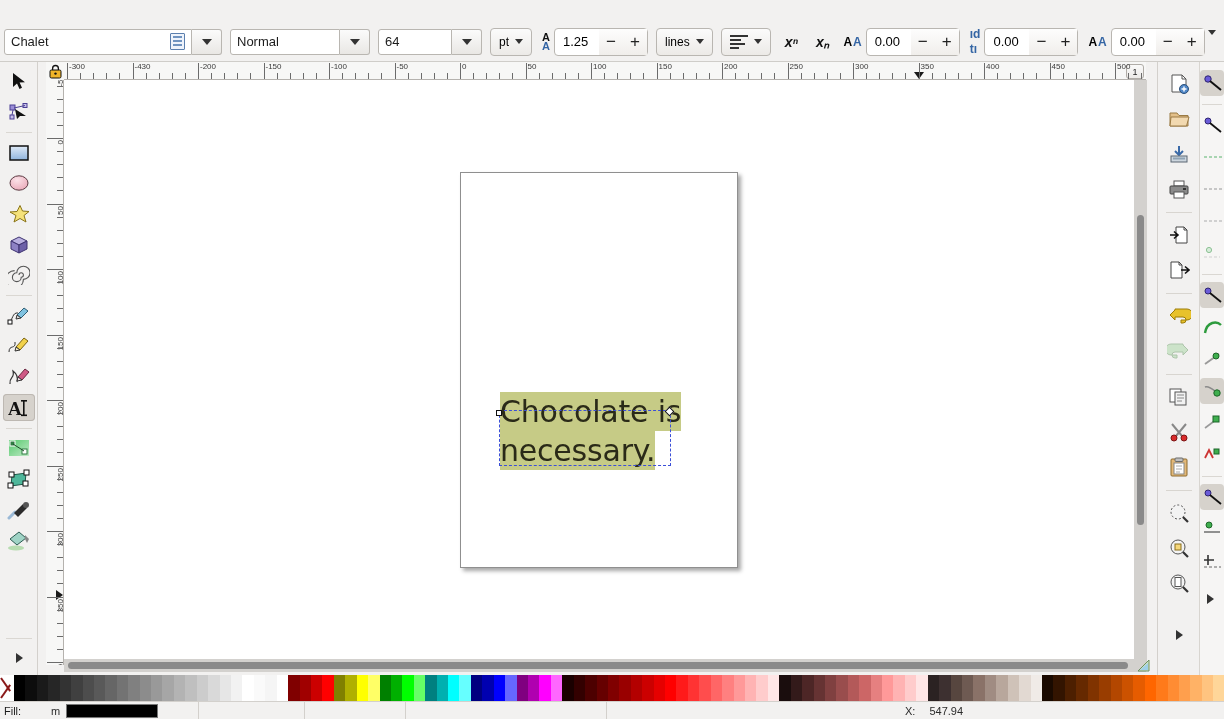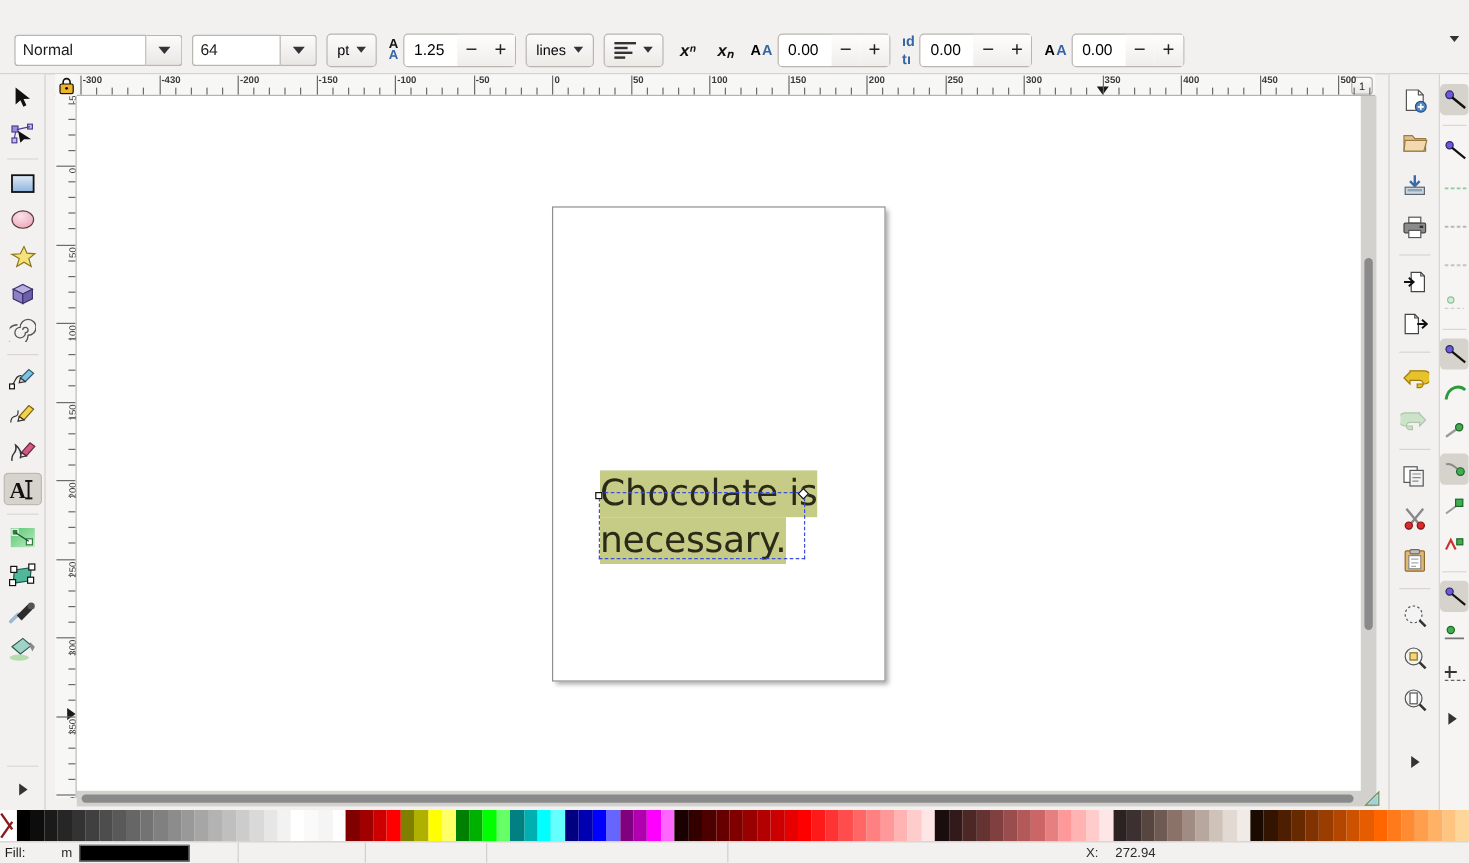--- a/index.html
+++ b/index.html
@@ -113,21 +113,21 @@
   }
   .corner-lock {
     position: absolute; left: 46px; top: 62px; width: 18px; height: 18px;
     background: #f7f7f6; display: flex; align-items: center; justify-content: center;
     z-index: 4;
   }
   .tick { position: absolute; bottom: 0; width: 1px; background: #6b6b6b; }
   .tickv { position: absolute; right: 0; height: 1px; background: #6b6b6b; }
   .rlabel {
     position: absolute; top: 0px; font-size: 8px; color: #3a3a3a;
-    font-family: "Liberation Sans", sans-serif; white-space: nowrap; font-weight: bold;
+    font-family: "Liberation Sans", sans-serif; white-space: nowrap;
   }
   .rlabelv {
     position: absolute; left: 1px; font-size: 8px; color: #3a3a3a;
     white-space: nowrap; transform-origin: left top;
     transform: rotate(-90deg);
   }
   .guide-marker {
     position: absolute; bottom: 0; width: 0; height: 0;
     border-left: 5px solid transparent; border-right: 5px solid transparent;
     border-top: 7px solid #1a1a1a;
@@ -257,20 +257,29 @@
 </style>
 </head>
 <body>
 
 <div id="app">
 
 
   <div class="toolbar">
     <div class="tb-spacer"></div>
 
+    <div style="display:flex;align-items:center;">
+      <div class="field" style="width:188px;justify-content:space-between;">
+        <span>Chalet</span>
+        <span class="doc-ico"></span>
+      </div>
+      <div class="arrowbtn">
+        <span class="caret"></span>
+      </div>
+    </div>
 
     <div style="width:8px"></div>
 
     <div style="display:flex;align-items:center;">
       <div class="field" style="width:110px;">
         <span>Normal</span>
       </div>
       <div class="arrowbtn">
         <span class="caret"></span>
       </div>
@@ -1055,17 +1064,17 @@
     <span style="width:40px"></span>
     <span class="sb-seg"></span>
     <span style="width:105px"></span>
     <span class="sb-seg"></span>
     <span style="width:100px"></span>
     <span class="sb-seg"></span>
     <span style="width:200px"></span>
     <span class="sb-seg"></span>
     <div class="coord">
       <span>X:</span>
-      <span>272.94</span>
+      <span>547.94</span>
     </div>
   </div>
 
 </div>
 
 </body></html>

